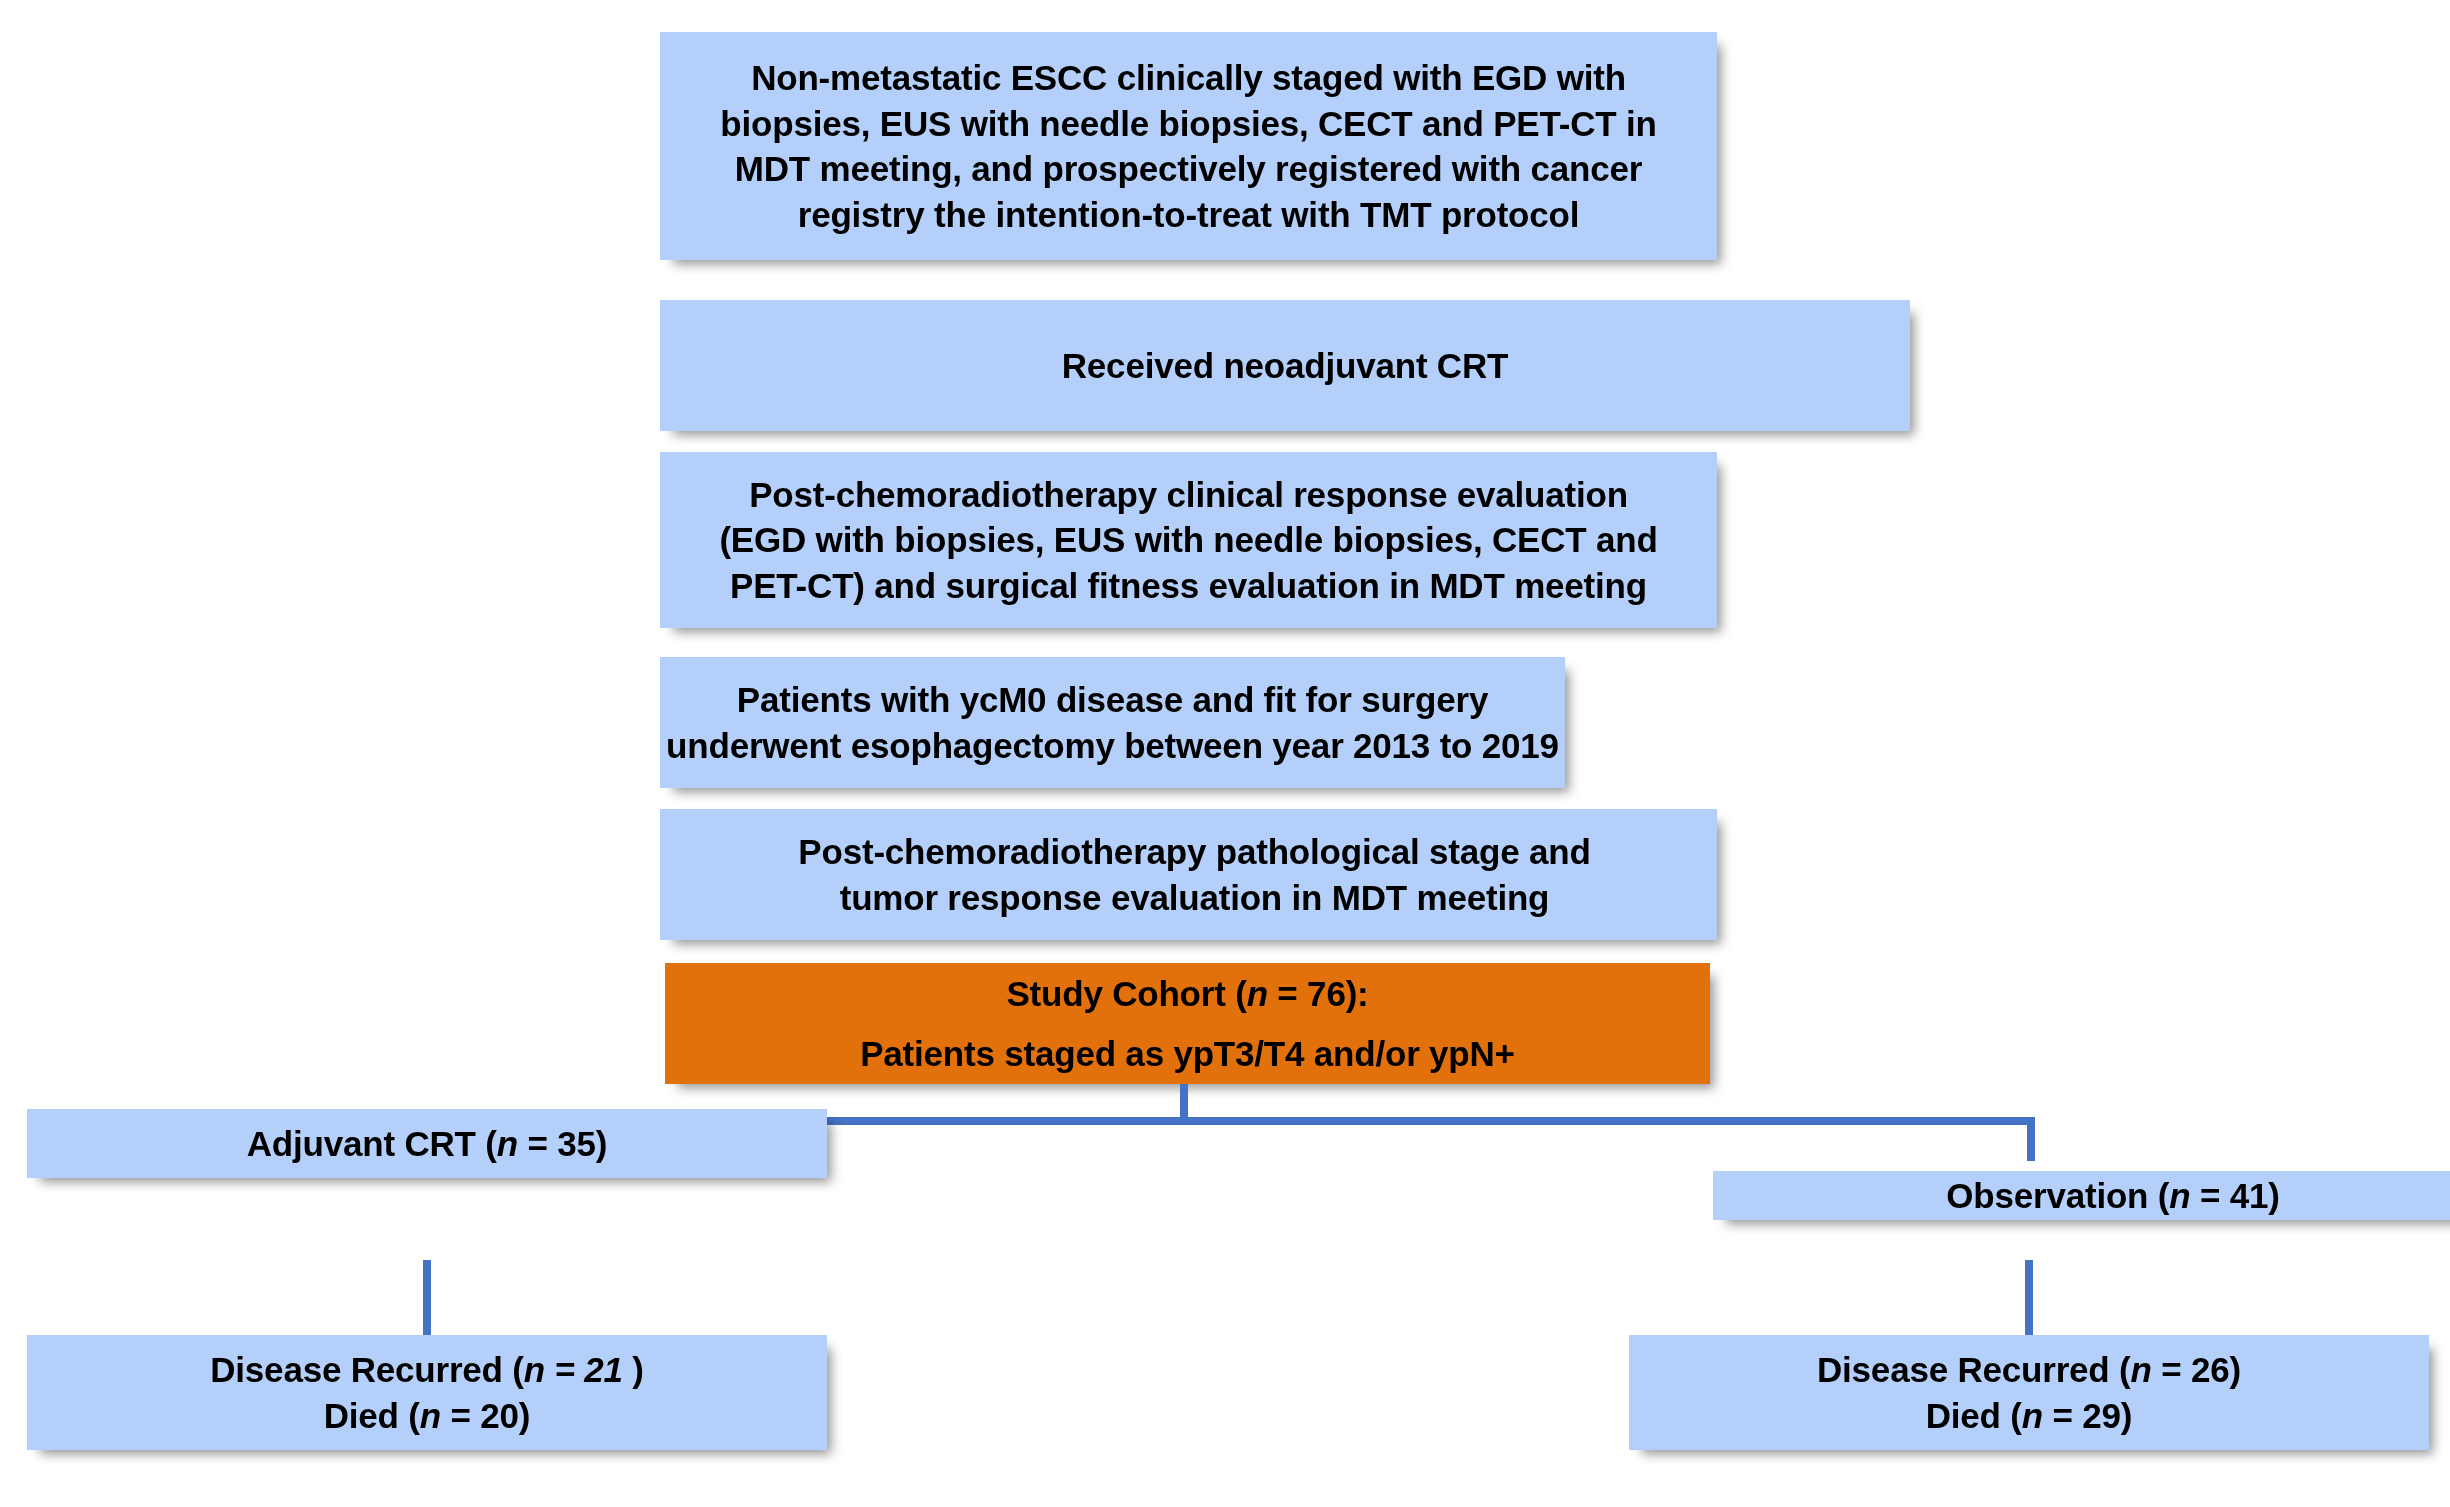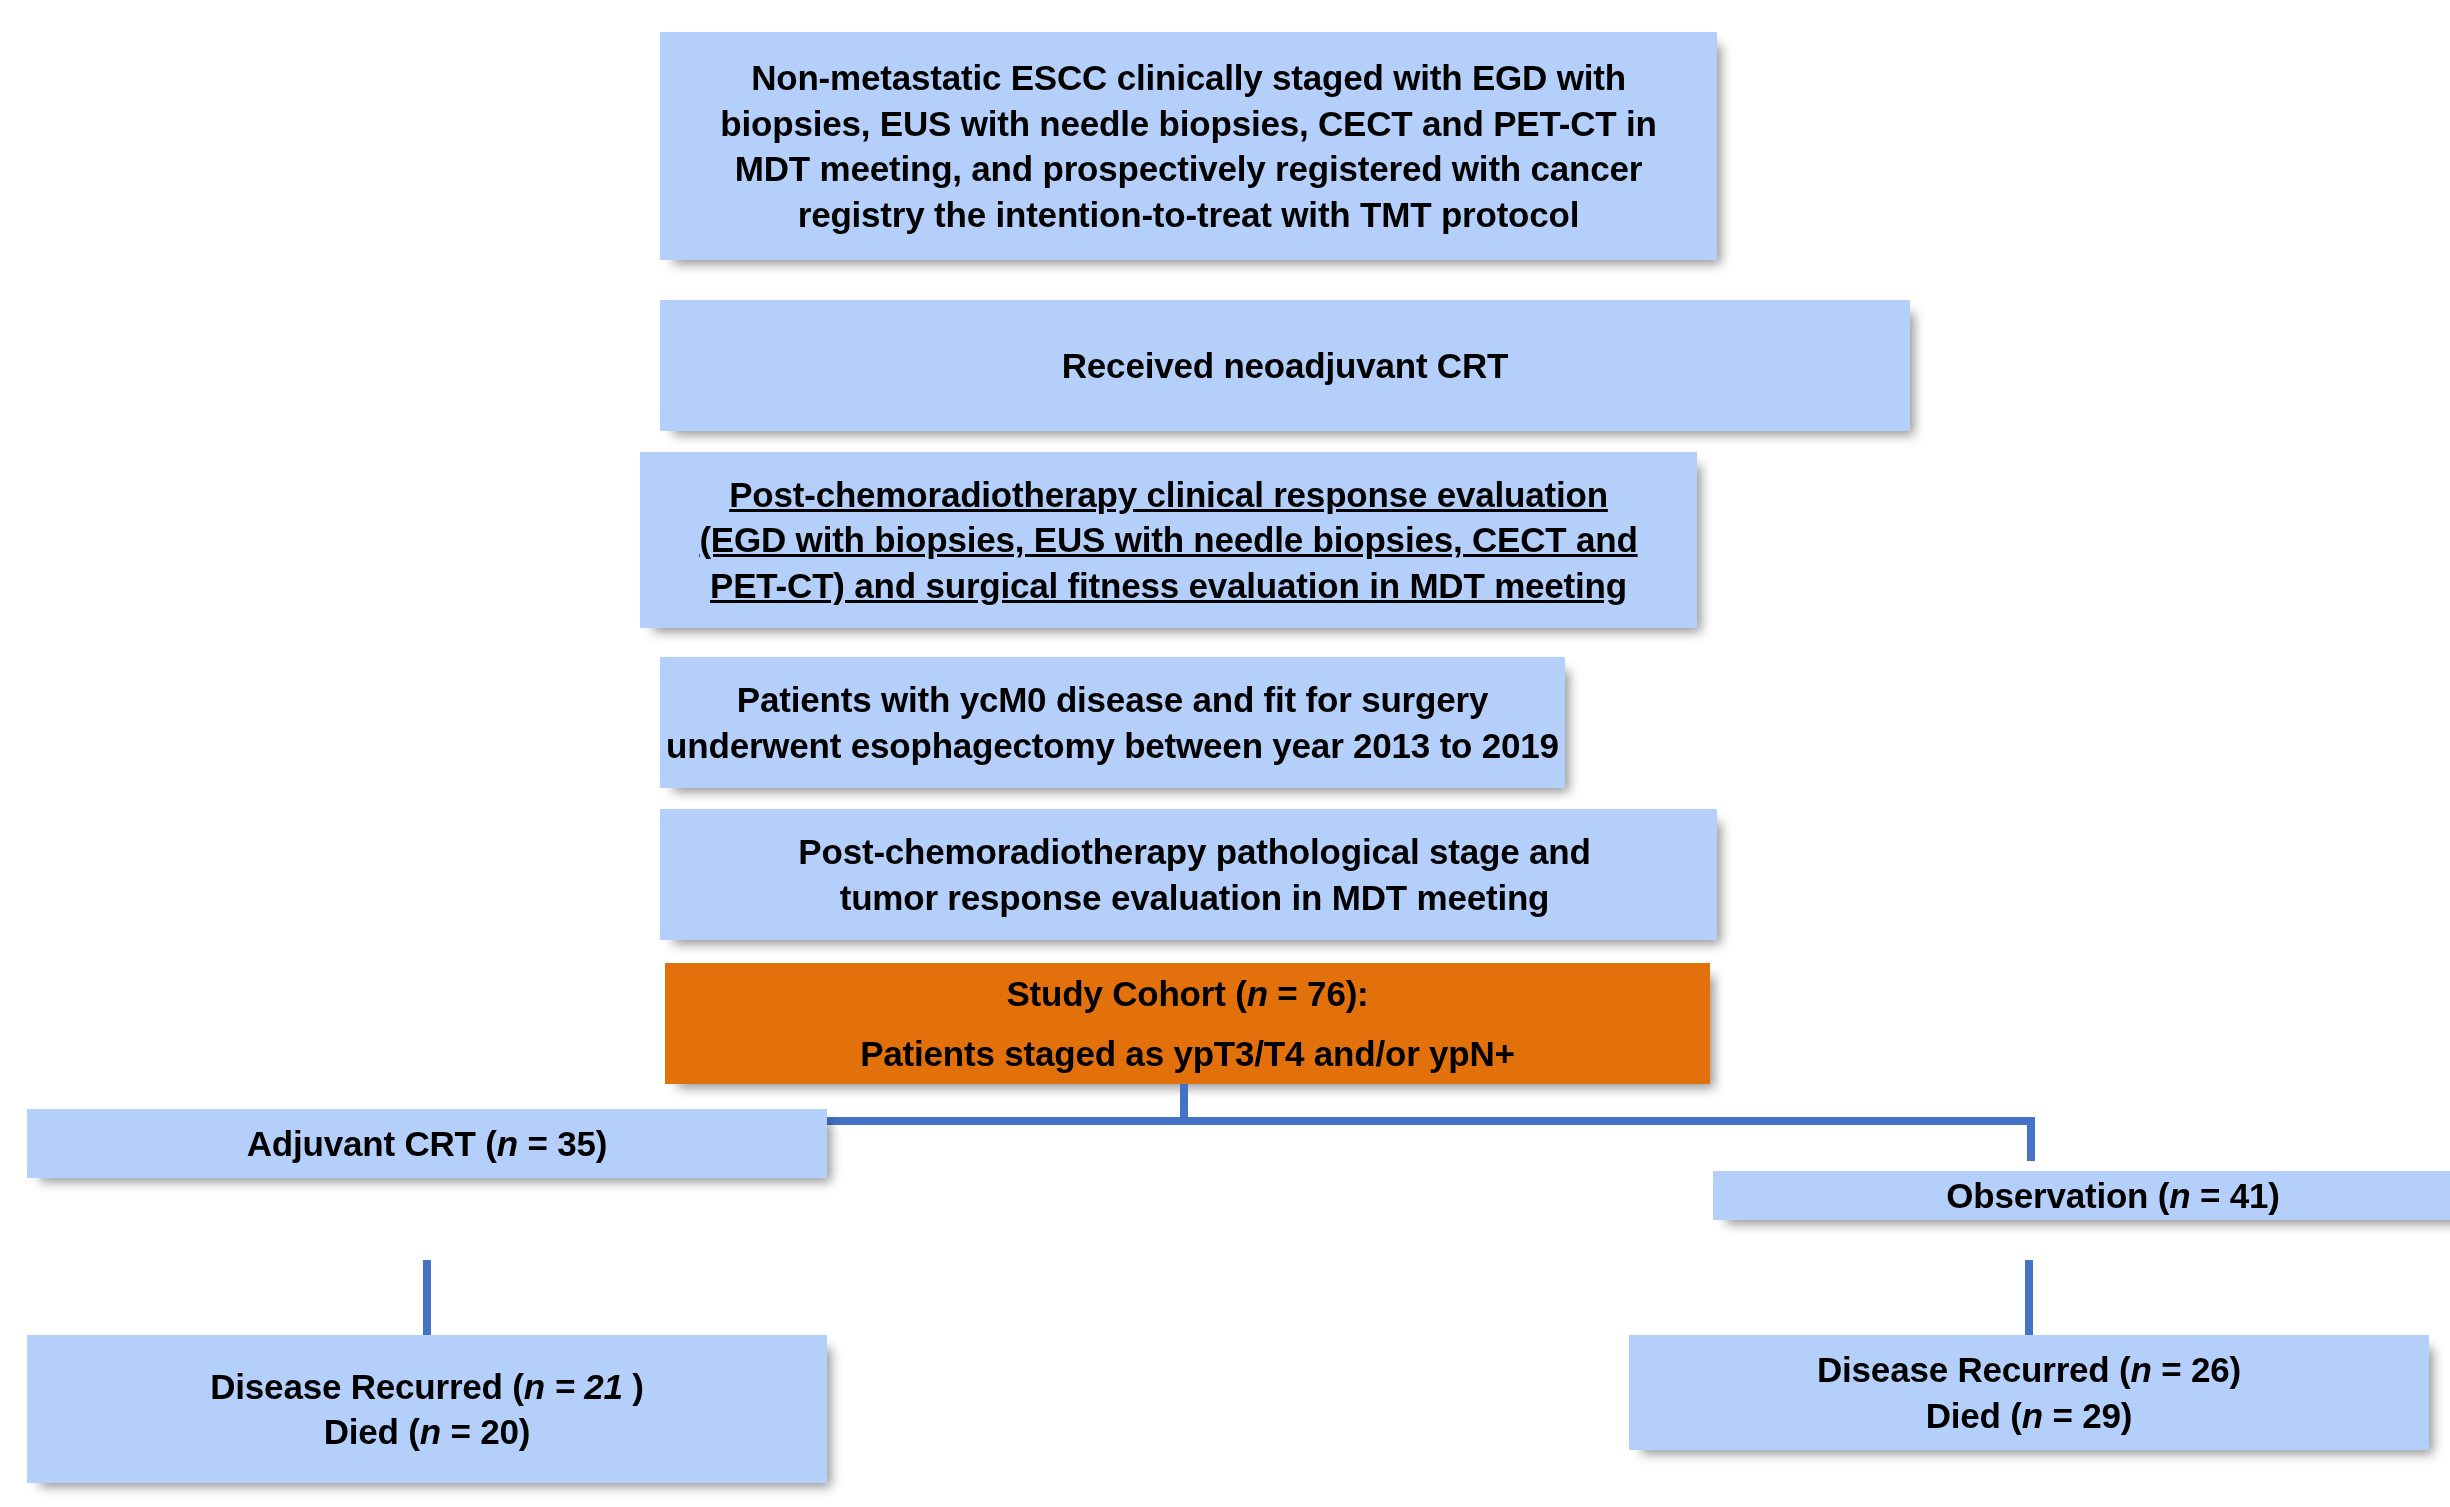--- a/index.html
+++ b/index.html
@@ -58,21 +58,21 @@
     <span class="ln">Non-metastatic ESCC clinically staged with EGD with</span>
     <span class="ln">biopsies, EUS with needle biopsies, CECT and PET-CT in</span>
     <span class="ln">MDT meeting, and prospectively registered with cancer</span>
     <span class="ln">registry the intention-to-treat with TMT protocol</span>
   </div>
 
   <div class="box blue fs-main" style="left:660px; top:300px; width:1250px; height:131px;">
     <span class="ln">Received neoadjuvant CRT</span>
   </div>
 
-  <div class="box blue fs-main" style="left:640px; top:452px; width:1057px; height:176px;text-decoration:underline;">
+  <div class="box blue fs-main" style="left:660px; top:452px; width:1057px; height:176px;">
     <span class="ln">Post-chemoradiotherapy clinical response evaluation</span>
     <span class="ln">(EGD with biopsies, EUS with needle biopsies, CECT and</span>
     <span class="ln">PET-CT) and surgical fitness evaluation in MDT meeting</span>
   </div>
 
   <div class="box blue fs-main" style="left:660px; top:657px; width:905px; height:131px;">
     <span class="ln">Patients with ycM0 disease and fit for surgery</span>
     <span class="ln">underwent esophagectomy between year 2013 to 2019</span>
   </div>
 
@@ -99,21 +99,21 @@
   </div>
 
   <div class="box blue fs-node" style="left:1713px; top:1161px; width:800px; height:49px;margin-top:10px;">
     <span class="ln"><span>Observation (</span><span class="ital">n</span><span> = 41)</span></span>
   </div>
 
   <div class="conn" style="left:423px; top:1260px; width:8px; height:75px;"></div>
 
   <div class="conn" style="left:2025px; top:1260px; width:8px; height:75px;"></div>
 
-  <div class="box blue fs-node" style="left:27px; top:1335px; width:800px; height:148px;">
+  <div class="box blue fs-node" style="left:27px; top:1335px; width:800px; height:115px;">
     <span class="ln"><span>Disease Recurred (</span><span class="ital">n = 21</span><span> )</span></span>
     <span class="ln"><span>Died (</span><span class="ital">n</span><span> = 20)</span></span>
   </div>
 
   <div class="box blue fs-node" style="left:1629px; top:1335px; width:800px; height:115px;">
     <span class="ln"><span>Disease Recurred (</span><span class="ital">n</span><span> = 26)</span></span>
     <span class="ln"><span>Died (</span><span class="ital">n</span><span> = 29)</span></span>
   </div>
 
 </div>

